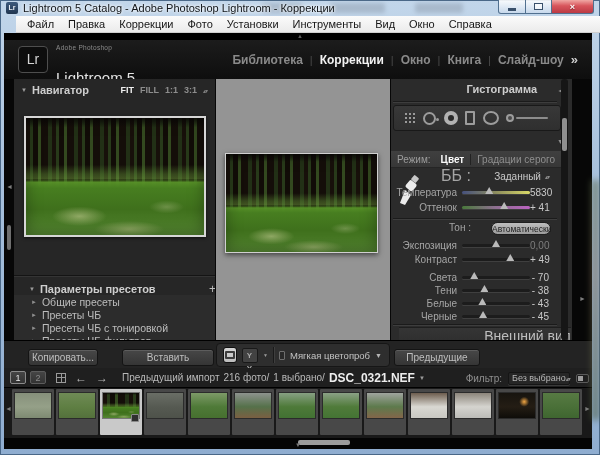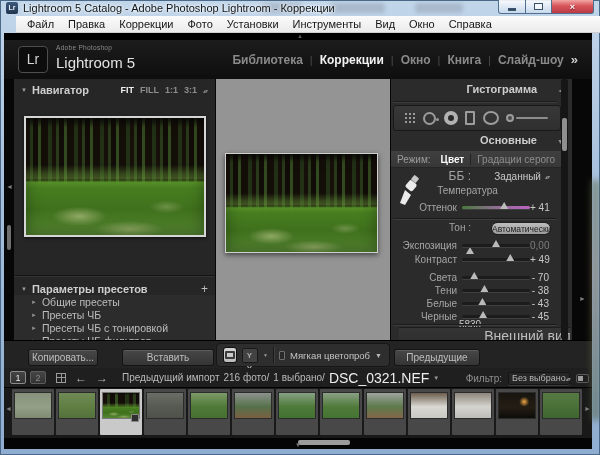--- a/index.html
+++ b/index.html
@@ -23,41 +23,41 @@
   .menu-item{font-size:11px;color:#161616;padding:0 7px;line-height:17px}
   
   .app{position:absolute;left:4px;top:33px;width:588px;height:416px;background:#000}
   .edge-arrow{position:absolute;color:#7e7e7e;font-size:7px;line-height:8px}
   .top-reveal{position:absolute;left:288px;top:0;width:16px;height:7px;color:#5c5c5c;font-size:6px;text-align:center;line-height:7px}
   
   .modbar{position:absolute;left:0;top:7px;width:588px;height:39px;background:linear-gradient(#1c1c1c,#0e0e0e)}
   .lr-logo{position:absolute;left:14px;top:6px;width:30px;height:27px;background:#0d0d0d;border:1px solid #4e4e4e;border-radius:4px;color:#d5d5d5;font-size:14px;text-align:center;line-height:25px}
   .brand{position:absolute;left:52px;top:4px}
   .brand-small{font-size:6.5px;color:#8b8b8b;letter-spacing:.3px}
-  .brand-large{font-size:15px;color:#e2e2e2;font-weight:400;margin-top:3px}
+  .brand-large{font-size:15px;color:#e2e2e2;font-weight:400;margin-top:18px}
   .modules{position:absolute;right:14px;top:0;height:39px;display:flex;align-items:center;gap:7px}
   .module-item{font-size:12px;color:#8a8a8a;font-weight:bold;white-space:nowrap}
   .module-item.active{color:#f2f2f2}
   .mod-sep{color:#4a4a4a;font-size:11px}
   .mod-overflow{color:#cdcdcd;font-size:13px;font-weight:bold}
   
   .mainrow{position:absolute;left:0;top:46px;width:588px;height:261px}
   .left-edge{position:absolute;left:0;top:0;width:10px;height:261px;background:#070707}
   .left-edge .thumb{position:absolute;left:3px;top:146px;width:4px;height:25px;background:#6f6f6f;border-radius:2px}
   .left-panel{position:absolute;left:10px;top:0;width:202px;height:261px;background:#262626;border-right:1px solid #070707;overflow:hidden}
   .panel-header{display:flex;align-items:center;height:18px;padding:0 8px 0 7px;margin-top:2px}
   .ph-tri{font-size:6px;color:#9a9a9a;margin-right:5px}
   .ph-title{font-size:11px;font-weight:bold;color:#cecece}
   .nav-zooms{margin-left:auto;display:flex;align-items:center;gap:6px}
   .zoom-level{font-size:9px;color:#8d8d8d;font-weight:bold}
   .zoom-level.active{color:#efefef}
   .spin{font-size:6px;color:#7d7d7d;letter-spacing:-1px}
   .nav-preview{position:absolute;left:10px;top:37px;width:182px;height:121px;border:2px solid #d6d6d6;box-shadow:0 1px 3px rgba(0,0,0,.6)}
   .lp-divider{position:absolute;left:0;top:196px;width:202px;border-top:1px solid #141414;box-shadow:0 1px 0 #343434}
-  .presets-header{position:absolute;left:0;top:199px;width:202px}
+  .presets-header{position:absolute;left:8px;top:199px;width:202px}
   .plus-btn{margin-left:auto;color:#bdbdbd;font-size:12px;line-height:10px}
   .preset-list{position:absolute;left:0;top:216px;width:202px;height:45px;overflow:hidden;background:#2c2c2c}
   .preset-row{display:flex;align-items:center;height:13px;padding-left:17px}
   .preset-tri{font-size:6px;color:#8f8f8f;margin-right:5px}
   .preset-label{font-size:10.5px;color:#bdbdbd;white-space:nowrap}
   
   .center{position:absolute;left:212px;top:0;width:174px;height:261px;background:#949494}
   .photo{position:absolute;left:9px;top:74px;width:153px;height:100px;border:1px solid #d0d0d0;box-shadow:0 2px 5px rgba(0,0,0,.55)}
   .photo-art{width:100%;height:100%;box-shadow:inset 0 0 16px rgba(0,0,0,.35);background:
     radial-gradient(ellipse 22% 12% at 30% 84%, rgba(205,210,155,.55), rgba(205,210,155,0) 70%),
@@ -93,21 +93,21 @@
   .mode-opt.active{color:#fafafa;font-weight:bold}
   .mode-sep{width:1px;height:11px;background:#222}
   .dropper{position:absolute;left:5px;top:93px}
   .srow{position:absolute;left:0;width:172px;height:15px;display:flex;align-items:center;padding-right:14px}
   .slabel{flex:0 0 66px;text-align:right;font-size:10px;color:#a5a5a5;margin-right:5px;white-space:nowrap}
   .strack{flex:0 0 68px;height:3px;background:#1c1c1c;border-radius:2px;position:relative;box-shadow:0 1px 0 #3f3f3f}
   .sthumb{position:absolute;top:-4px;width:8px;height:7px;margin-left:-4px;background:#bababa;clip-path:polygon(50% 0,100% 100%,0 100%);}
   .sval{flex:1;text-align:right;font-size:10px;color:#c9c9c9;white-space:nowrap}
   .sval.dim{color:#7d7d7d}
   .wb-row{position:absolute;left:0;top:90px;width:172px;height:14px;display:flex;align-items:center;padding-right:14px}
-  .wb-label{flex:0 0 80px;text-align:right;font-size:12px;color:#a5a5a5}
+  .wb-label{flex:0 0 80px;text-align:right;font-size:16px;color:#a5a5a5}
   .wb-value{margin-left:auto;font-size:10px;color:#c9c9c9}
   .wb-spin{font-size:6px;color:#8a8a8a;margin-left:4px;letter-spacing:-1px}
   .tone-row{position:absolute;left:0;top:143px;width:172px;height:15px;display:flex;align-items:flex-start;padding-right:12px}
   .tone-label{flex:0 0 80px;text-align:right;font-size:10px;color:#a5a5a5}
   .auto-btn{margin-left:auto;width:60px;height:13px;background:linear-gradient(#bdbdbd,#9b9b9b);border-radius:7px;font-size:8.5px;color:#1d1d1d;text-align:center;line-height:13px;border:1px solid #1e1e1e}
   .rp-next{position:absolute;left:8px;top:248px;width:172px;height:16px;text-align:right;font-size:14px;color:#bdbdbd;background:linear-gradient(#353535,#2e2e2e);border-top:1px solid #1e1e1e;line-height:16px}
   .right-edge{position:absolute;left:568px;top:0;width:20px;height:261px;background:#070707}
   
   .toolrow{position:absolute;left:0;top:307px;width:588px;height:28px;background:#232323;border-top:1px solid #000}
   .dk-btn{position:absolute;height:17px;background:linear-gradient(#474747,#353535);border:1px solid #141414;border-radius:3px;box-shadow:inset 0 1px 0 #5d5d5d;color:#bfbfbf;font-size:10px;text-align:center;line-height:15px;white-space:nowrap}
@@ -122,21 +122,21 @@
   .cbox-dd{margin-left:auto;font-size:7px;color:#b5b5b5}
   
   .fs-header{position:absolute;left:0;top:335px;width:588px;height:20px;background:#1f1f1f;border-bottom:1px solid #000;display:flex;align-items:center}
   .scr-btn{width:16px;height:13px;background:linear-gradient(#454545,#333);border:1px solid #5c5c5c;border-radius:2px;font-size:9px;text-align:center;line-height:12px;margin-left:4px}
   .scr-btn.one{color:#e8e8e8;margin-left:6px;border-color:#8a8a8a}
   .scr-btn.two{color:#8a8a8a}
   .grid-ico{width:10px;height:10px;border:1px solid #9a9a9a;margin-left:10px;background:linear-gradient(#9a9a9a,#9a9a9a) 50% 0/1px 100% no-repeat,linear-gradient(#9a9a9a,#9a9a9a) 0 50%/100% 1px no-repeat}
   .nav-arrow{color:#b8b8b8;font-size:12px;line-height:12px;margin-left:9px;font-weight:bold}
   .crumb{display:flex;align-items:center;gap:4px;margin-left:14px;white-space:nowrap}
   .crumb .t{font-size:10px;color:#b9b9b9}
-  .crumb .f{font-size:14px;color:#ededed;font-weight:normal}
+  .crumb .f{font-size:12px;color:#ededed;font-weight:bold}
   .crumb .tri{font-size:6px;color:#9a9a9a}
   .filter-group{position:absolute;right:22px;top:0;height:20px;display:flex;align-items:center;gap:6px}
   .filter-label{font-size:10px;color:#8f8f8f}
   .filter-dd{width:62px;height:13px;background:#262626;border:1px solid #151515;box-shadow:0 1px 0 #3a3a3a;border-radius:2px;display:flex;align-items:center;padding:0 3px}
   .filter-val{font-size:9px;color:#b5b5b5;white-space:nowrap}
   .toggle{position:absolute;right:3px;top:6px;width:13px;height:9px;background:#1e1e1e;border:1px solid #5a5a5a;border-radius:2px}
   .toggle:after{content:"";position:absolute;left:1px;top:1px;width:5px;height:5px;background:#9d9d9d}
   
   .filmstrip{position:absolute;left:0;top:355px;width:588px;height:50px;background:#191919}
   .strip{position:absolute;left:8px;top:1px;width:572px;height:48px;overflow:hidden;display:flex;gap:2px}
@@ -271,21 +271,20 @@
             <div class="tool-crop-overlay"></div>
             <div class="tool-spot-removal"></div>
             <div class="tool-red-eye"></div>
             <div class="tool-graduated-filter"></div>
             <div class="tool-radial-filter"></div>
             <div class="tool-adjustment-brush">
               <span class="ab-knob"></span>
               <span class="ab-line"></span>
             </div>
           </div>
-        <div class="rp-header" style="top:55px">Основные</div>
         <span class="rp-harrow" style="right:8px;top:59px">▼</span>
 
         <div class="rp-mode">
           <span class="mode-label">Режим:</span>
           <span class="mode-group">
             <span class="mode-opt active">Цвет</span>
             <span class="mode-sep"></span>
             <span class="mode-opt">Градации серого</span>
           </span>
         </div>
@@ -295,21 +294,21 @@
           <rect x="11" y="9" width="9" height="9" rx="2" transform="rotate(40 15 13)" fill="#ececec"></rect>
           <rect x="16" y="4" width="6" height="6" rx="1" transform="rotate(40 19 7)" fill="#c8c8c8"></rect>
         </svg>
 
         <div class="wb-row">
           <span class="wb-label">ББ :</span>
           <span class="wb-value">Заданный</span>
           <span class="wb-spin">▴▾</span>
         </div>
         <div id="wb-sliders">
-            <div class="srow" style="top: 106px; flex-direction: column;">
+            <div class="srow" style="top: 106px;">
               <span class="slabel">Температура</span>
               <span class="strack" style="background: linear-gradient(90deg, rgb(70, 81, 126), rgb(141, 141, 94) 50%, rgb(217, 217, 103));">
                 <span class="sthumb" style="left: 40%;"></span>
               </span>
               <span class="sval">5830</span>
             </div>
             <div class="srow" style="top: 121px;">
               <span class="slabel">Оттенок</span>
               <span class="strack" style="background: linear-gradient(90deg, rgb(73, 121, 59), rgb(143, 111, 146) 50%, rgb(187, 99, 192));">
                 <span class="sthumb" style="left: 62%;"></span>

